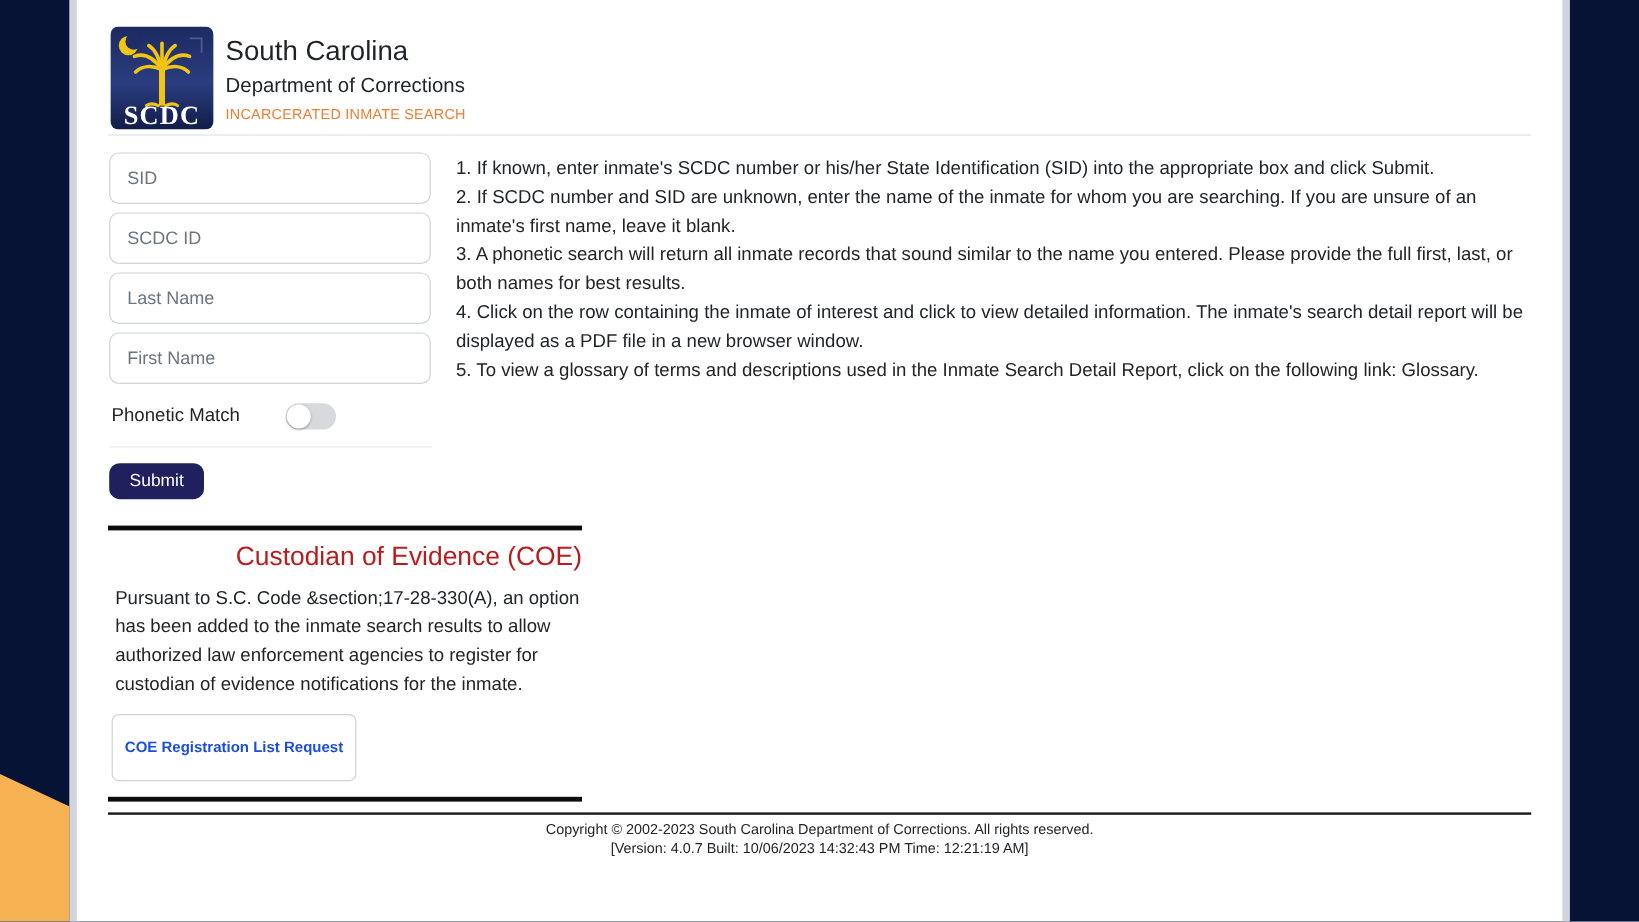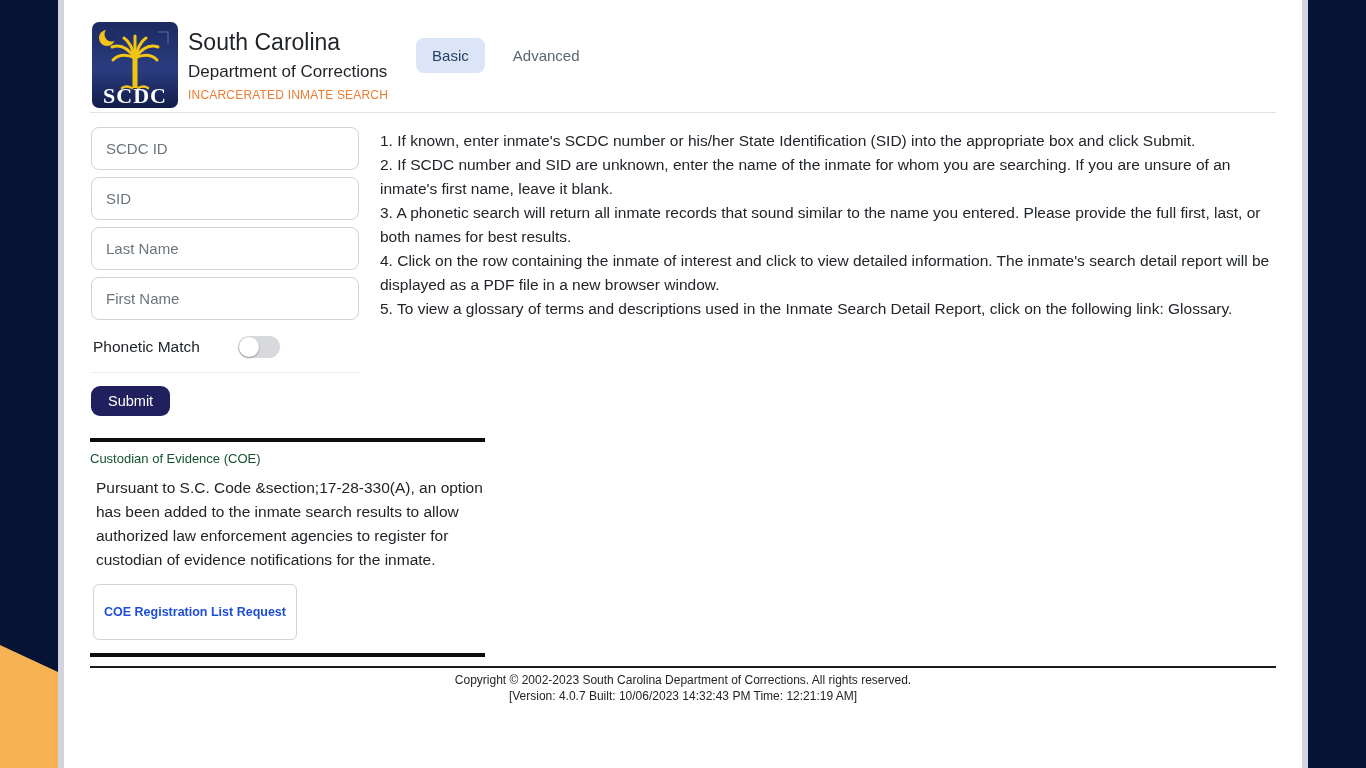--- a/index.html
+++ b/index.html
@@ -76,21 +76,21 @@
   }
 
   .instructions { flex:1; font-size:15.5px; line-height:24px; color:#212529; padding-top:2px; }
   .instructions p { margin:0; }
 
   
   .coe {
     width:395px; margin-top:22px;
     border-top:4px solid #0c0c0c; border-bottom:4px solid #0c0c0c;
   }
-  .coe-title { text-align:left; font-size:13px; font-weight:400; color:#14532d; margin:9px 0 10px; }
+  .coe-title { text-align:right; font-size:22px; font-weight:400; color:#b91c1c; margin:9px 0 10px; }
   .coe-body { font-size:15.5px; line-height:24px; color:#212529; margin:0 0 12px; padding:0 2px 0 6px; }
   .coe-buttons { display:flex; gap:5px; margin:0 0 13px 3px; }
   .coe-btn {
     font-family:"Liberation Sans", sans-serif;
     font-size:12.5px; font-weight:700; color:#1d4ed8;
     background:#fff; border:1px solid #ced4da; border-radius:6px;
     padding:20px 10px; cursor:pointer; white-space:nowrap;
   }
 
   
@@ -141,33 +141,29 @@
 
         <text x="43" y="81" text-anchor="middle" font-family="Liberation Serif, serif" font-weight="bold" font-size="22" letter-spacing="1" fill="#ffffff">SCDC</text>
       </svg>
 
       <div class="title-block">
         <div class="page-title">South Carolina</div>
         <div class="page-subtitle">Department of Corrections</div>
         <div class="page-tagline">INCARCERATED INMATE SEARCH</div>
       </div>
 
-      <div class="tabs">
-        <div class="tab active">Basic</div>
-        <div class="tab">Advanced</div>
-      </div>
     </div>
   </div>
 
   <div class="inner">
     <div class="top-row">
 
       <div class="form-col">
+        <input type="text" placeholder="SID" style="">
         <input type="text" placeholder="SCDC ID" style="">
-        <input type="text" placeholder="SID" style="">
         <input type="text" placeholder="Last Name" style="">
         <input type="text" placeholder="First Name" style="">
 
         <div class="phonetic-row">
           <span class="phonetic-label">Phonetic Match</span>
           <div class="switch">
             <div class="knob"></div>
           </div>
         </div>
 

